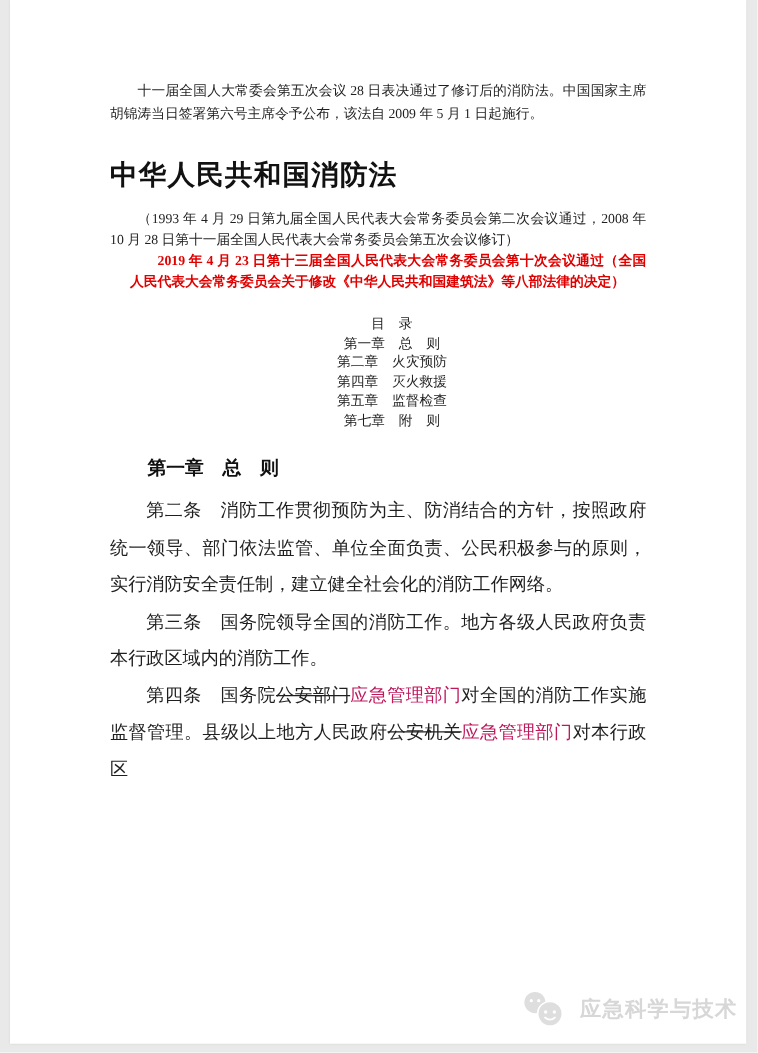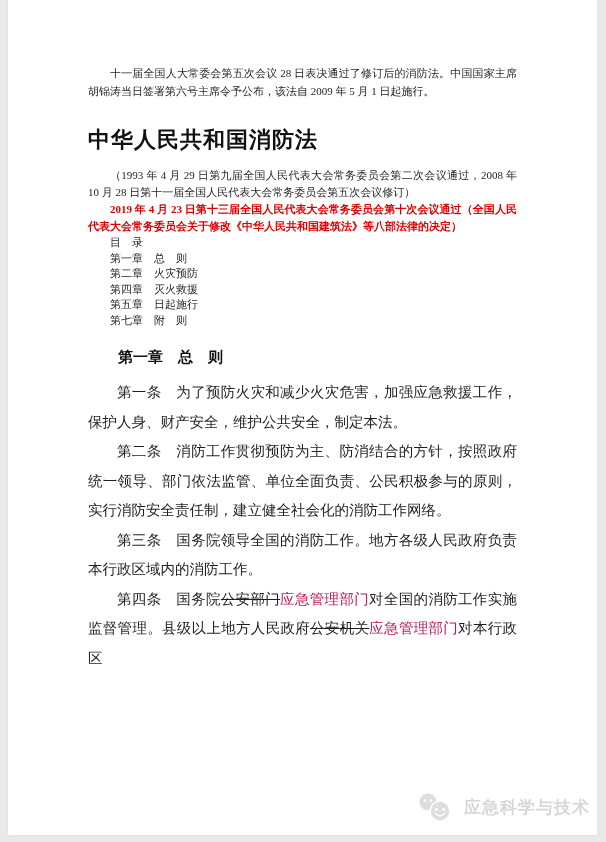--- a/index.html
+++ b/index.html
@@ -39,24 +39,27 @@
     font-size:22px;
     font-weight:bold;
     text-align:left;
     letter-spacing:1px;
     margin:25px 0 12px 0;
     color:#111;
   }
   .amendment{
     color:#e00000;
     font-weight:bold;
+    margin-left:16px;
   }
   .toc{
+    margin-top:17px;
     font-size:11px;
     line-height:15.5px;
+    text-align:center;
   }
   .toc div{
     padding-left:2em;
   }
   .chapter-heading{
     margin-top:20px;
     font-size:15px;
     font-weight:bold;
     padding-left:2em;
     color:#111;
@@ -106,28 +109,27 @@
 
     <p class="small-par">（1993 年 4 月 29 日第九届全国人民代表大会常务委员会第二次会议通过，2008 年 10 月 28 日第十一届全国人民代表大会常务委员会第五次会议修订）</p>
 
     <p class="small-par amendment">2019 年 4 月 23 日第十三届全国人民代表大会常务委员会第十次会议通过（全国人民代表大会常务委员会关于修改《中华人民共和国建筑法》等八部法律的决定）</p>
 
     <div class="toc">
       <div>目　录</div>
       <div>第一章　总　则</div>
       <div>第二章　火灾预防</div>
       <div>第四章　灭火救援</div>
-      <div>第五章　日起施行</div>
+      <div>第五章　监督检查</div>
       <div>第七章　附　则</div>
     </div>
 
     <div class="chapter-heading">第一章　总　则</div>
 
     <div class="body-text">
-      <p>第一条　为了预防火灾和减少火灾危害，加强应急救援工作，保护人身、财产安全，维护公共安全，制定本法。</p>
       <p>第二条　消防工作贯彻预防为主、防消结合的方针，按照政府统一领导、部门依法监管、单位全面负责、公民积极参与的原则，实行消防安全责任制，建立健全社会化的消防工作网络。</p>
       <p>第三条　国务院领导全国的消防工作。地方各级人民政府负责本行政区域内的消防工作。</p>
       <p><span>第四条　国务院</span><span class="struck">公安部门</span><span class="red-inline">应急管理部门</span><span>对全国的消防工作实施监督管理。县级以上地方人民政府</span><span class="struck">公安机关</span><span class="red-inline">应急管理部门</span><span>对本行政区</span></p>
     </div>
 
     <div class="watermark">
       <span style="display:inline-block;line-height:0;">
         <svg width="42" height="31" viewBox="0 0 42 31" xmlns="http://www.w3.org/2000/svg">
           <circle cx="14" cy="10" r="8.5" fill="#dedede"></circle>
           <circle cx="11" cy="8.5" r="1.3" fill="#ffffff"></circle>

